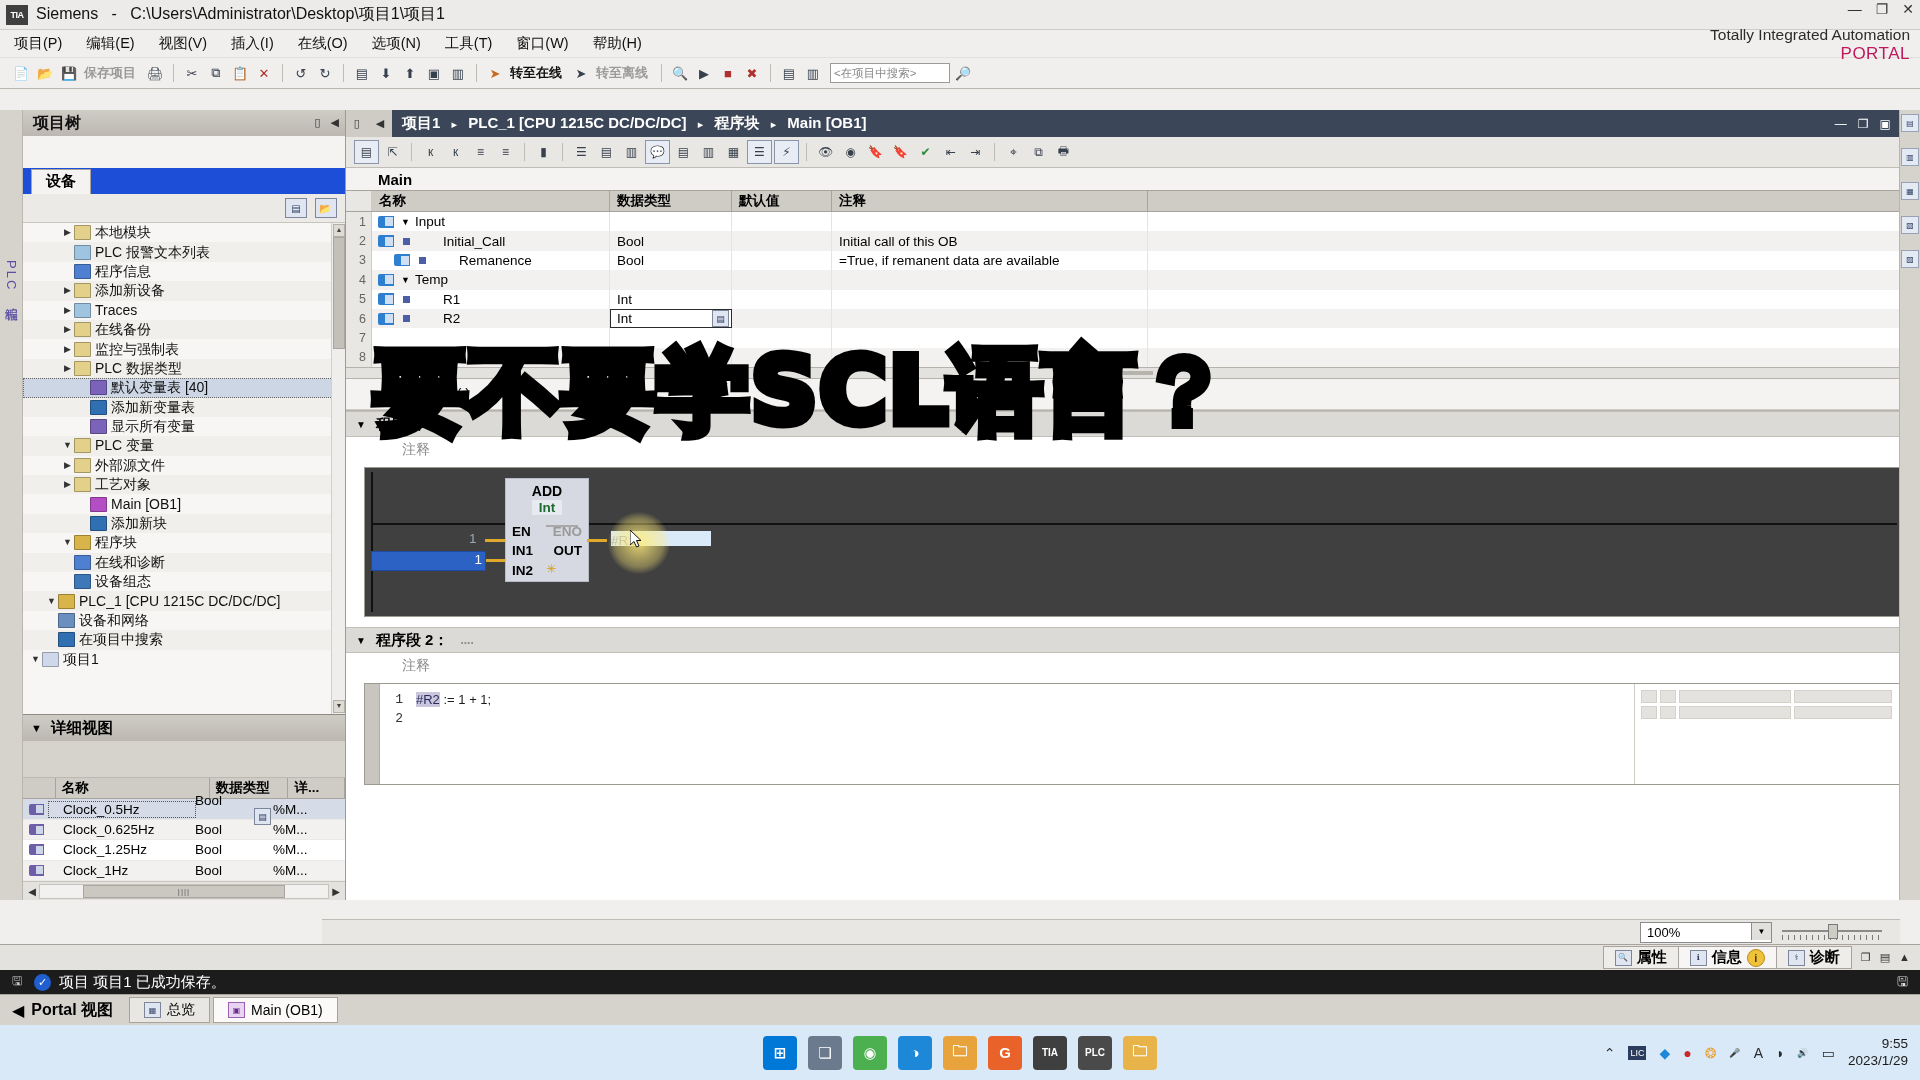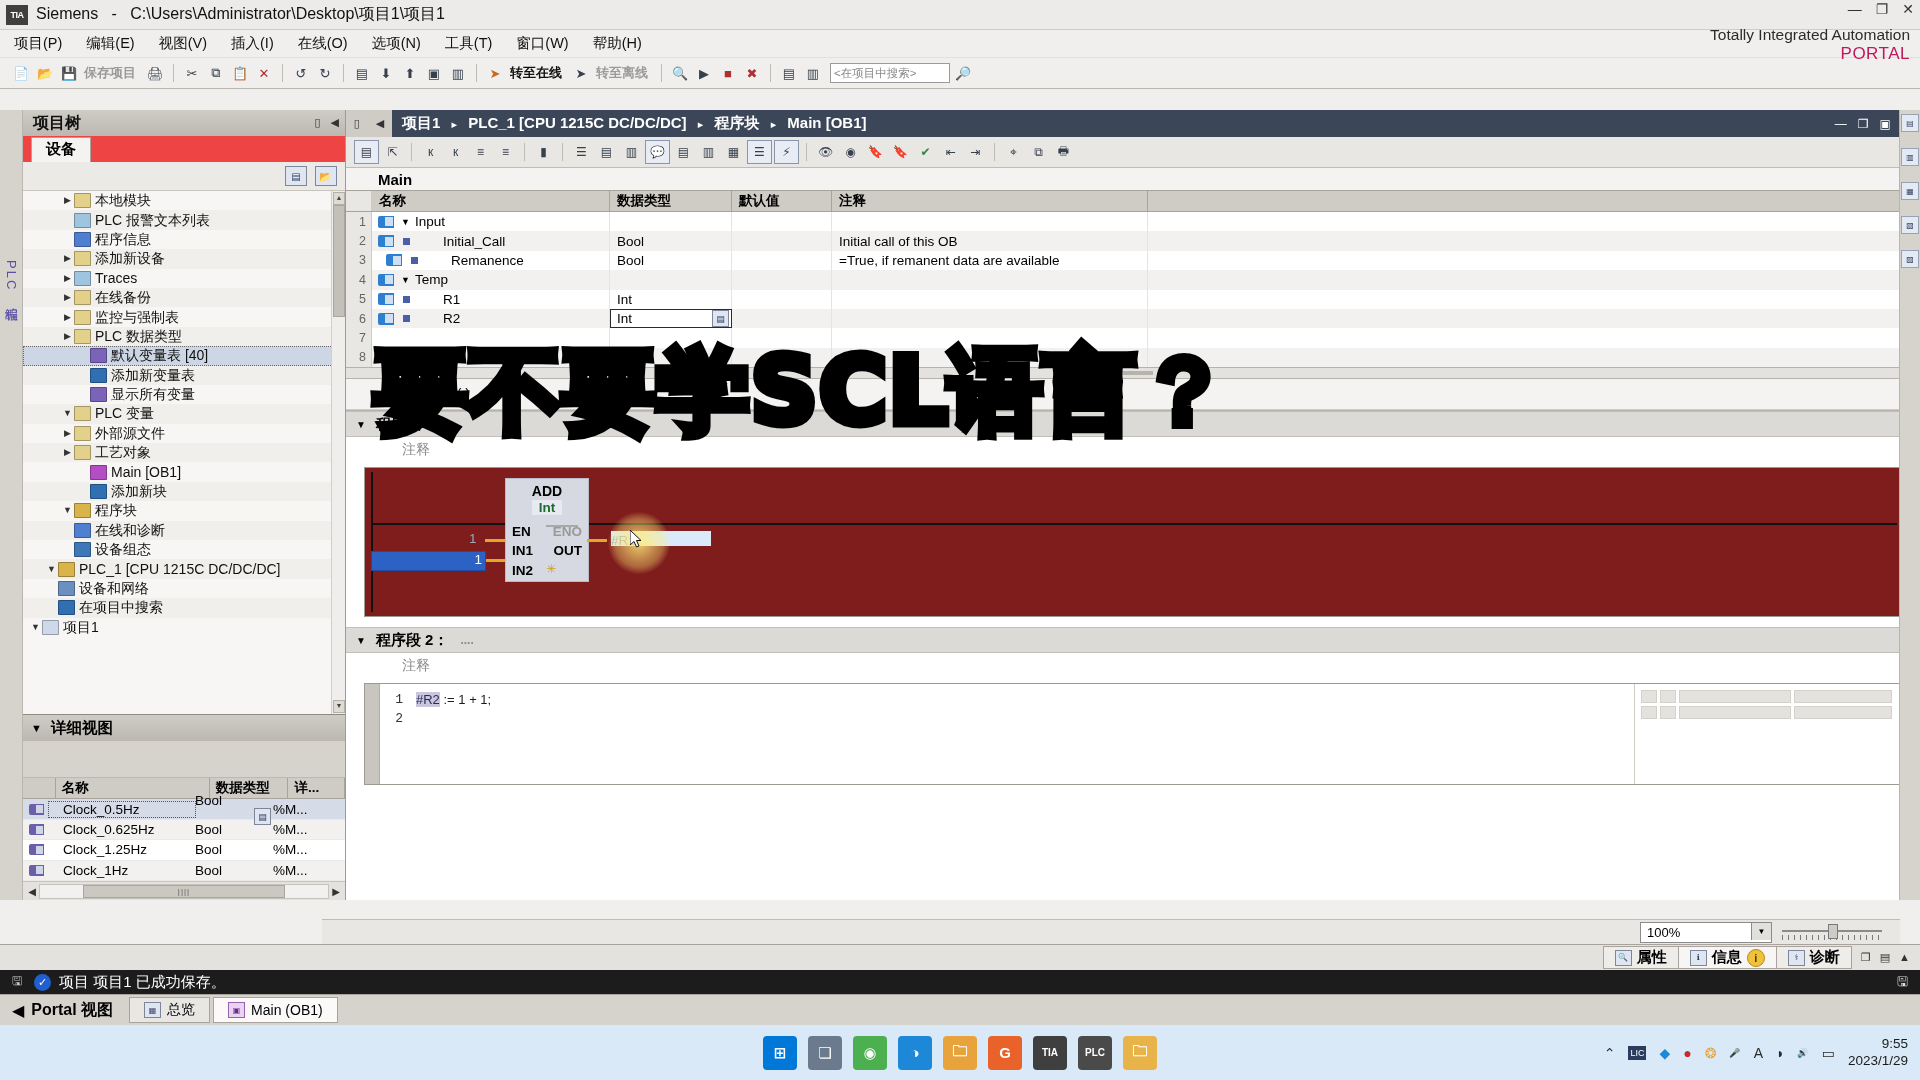--- a/index.html
+++ b/index.html
@@ -47,21 +47,21 @@
   
   .vstrip{width:22px;background:#d6d3cd;border-right:1px solid #b9b6b0;position:relative;}
   .vstrip .vtxt{position:absolute;top:150px;left:2px;writing-mode:vertical-rl;
                 font-size:13px;color:#5a4fa3;letter-spacing:2px;}
 
   
   .tree{width:322px;background:#f4f3f1;border-right:1px solid #9e9b95;display:flex;flex-direction:column;}
   .tree-hd{height:26px;background:linear-gradient(#cfccc6,#bcb8b1);display:flex;align-items:center;
            padding-left:10px;font-size:16px;font-weight:bold;color:#111;position:relative;}
   .tree-hd .ctrl{position:absolute;right:6px;display:flex;gap:10px;font-size:11px;color:#333;top:6px;}
-  .tree-tabs{height:26px;background:#ef4444;display:flex;align-items:flex-end;padding-left:8px;}
+  .tree-tabs{height:26px;background:#1d4ed8;display:flex;align-items:flex-end;padding-left:8px;margin-top:32px;}
   .tree-tab{background:#f4f3f1;border:1px solid #a8a49d;border-bottom:none;padding:2px 14px 3px;
             font-size:15px;font-weight:bold;}
   .tree-tb{height:28px;background:#eceae7;border-bottom:1px solid #c8c5bf;display:flex;align-items:center;
            justify-content:flex-end;padding-right:8px;gap:8px;}
   .tree-tb .ic{width:20px;height:18px;border:1px solid #7e869a;background:#dfe6f2;
                display:flex;align-items:center;justify-content:center;font-size:10px;color:#2a3b5e;}
   .tree-scroll{flex:1;overflow:hidden;position:relative;background:#f7f6f4;}
   .trow{height:19.4px;display:flex;align-items:center;font-size:14px;white-space:nowrap;
         padding-left:4px;line-height:19px;}
   .trow:nth-child(even){background:#f0efec;}
@@ -136,21 +136,21 @@
   .splitbar .dots{width:40px;height:4px;background:#b6b3ad;}
 
   
   .netpane{flex:1;background:#fff;overflow:hidden;position:relative;border-top:1px solid #b6b3ad;}
   .favbar{height:30px;background:#f4f3f1;border-bottom:1px solid #cfccc6;display:flex;align-items:center;
           padding-left:30px;gap:14px;font-size:14px;}
   .net-hd{height:24px;background:#dcdad6;display:flex;align-items:center;font-size:15px;font-weight:bold;
           padding-left:8px;border-top:1px solid #c2bfb9;border-bottom:1px solid #c2bfb9;}
   .net-hd .car{font-size:10px;margin:0 10px 0 2px;}
   .net-cmt{height:26px;display:flex;align-items:center;padding-left:56px;font-size:14px;color:#8a8a8a;background:#fff;}
-  .ladder{margin:4px 18px 10px 18px;border:1px solid #9e9b95;background:#7f1d1d;position:relative;height:148px;}
+  .ladder{margin:4px 18px 10px 18px;border:1px solid #9e9b95;background:#404040;position:relative;height:148px;}
 
   
   .sclwrap{margin:4px 18px 0 18px;border:1px solid #9e9b95;background:#fff;height:100px;display:flex;position:relative;}
   .gutter{width:14px;background:#c9c6c0;border-right:1px solid #b2aea8;}
   .lnum{width:28px;background:#fff;color:#333;font-family:"Liberation Mono","DejaVu Sans Mono",monospace;
         font-size:13px;text-align:right;padding:6px 5px 0 0;box-sizing:border-box;line-height:19px;}
   .code{flex:1;font-family:Liberation Sans, sans-serif;font-size:13px;
         padding:6px 0 0 8px;line-height:19px;color:#1b1b1b;}
   .tokvar{background:#c9c6dd;color:#2a2a5a;}
   .tokop{color:#1b1b1b;}
@@ -573,21 +573,21 @@
               </div>
               <div class="gcell" style="width: 122px;">
                 <span>Bool</span>
               </div>
               <div class="gcell" style="width: 100px;"></div>
               <div class="gcell" style="width: 316px;">Initial call of this OB</div>
               <div class="gcell" style="flex: 1 1 0%;"></div>
             </div>
             <div class="grow">
               <div class="gcell gnum">3</div>
-              <div class="gcell" style="width: 238px; padding-left: 10px;">
+              <div class="gcell" style="width: 238px; padding-left: 18px;">
                 <span class="varico"></span>
                 <span class="sqr"></span>
                 <span style="margin-left: 28px;">Remanence</span>
               </div>
               <div class="gcell" style="width: 122px;">
                 <span>Bool</span>
               </div>
               <div class="gcell" style="width: 100px;"></div>
               <div class="gcell" style="width: 316px;">=True, if remanent data are available</div>
               <div class="gcell" style="flex: 1 1 0%;"></div>

